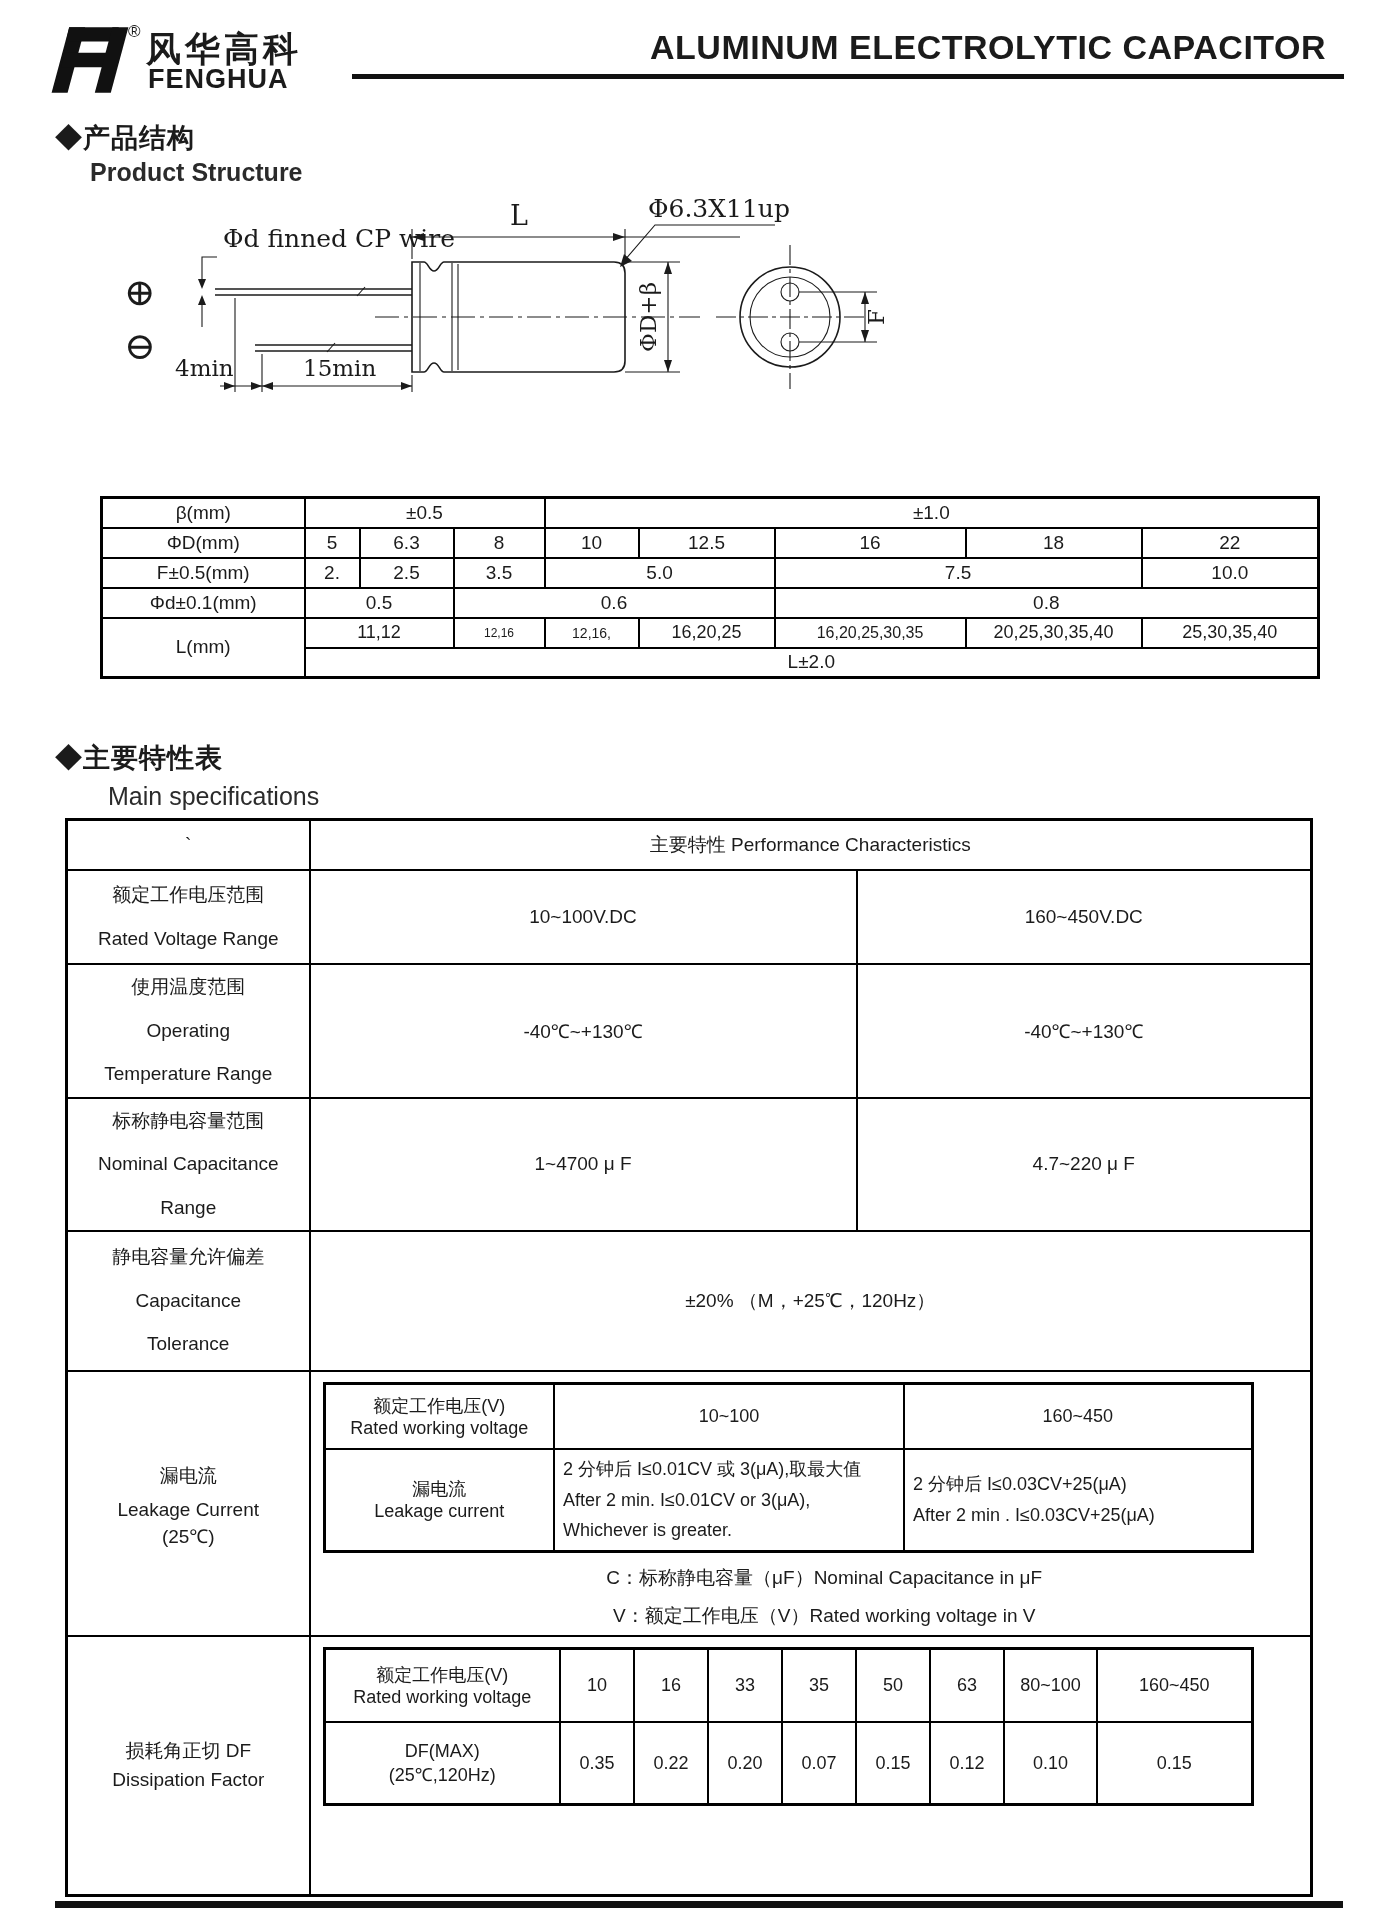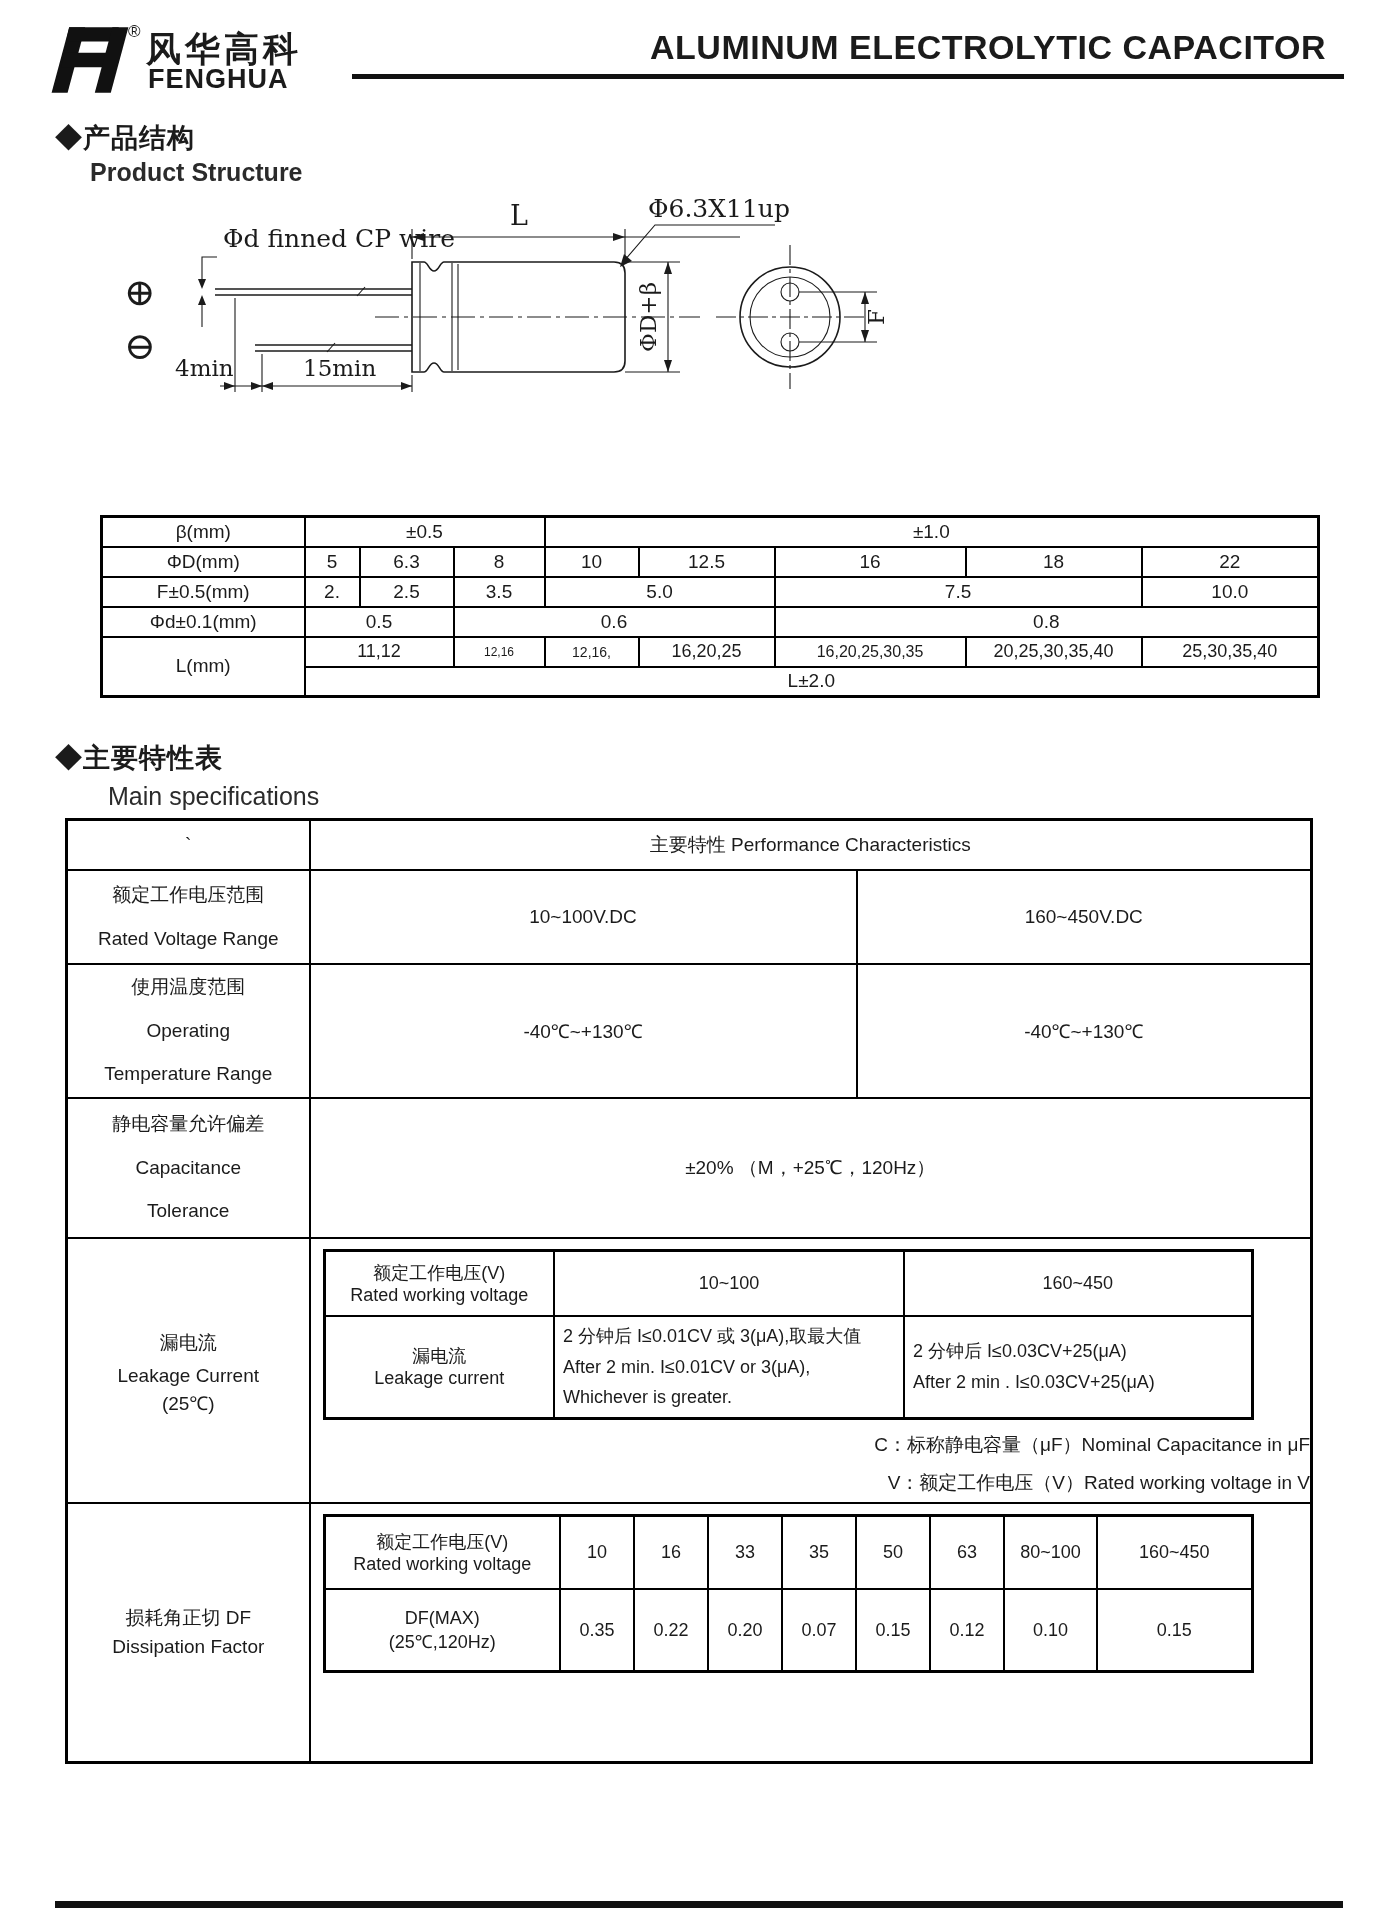--- a/index.html
+++ b/index.html
@@ -22,31 +22,31 @@
   .drawing { position:absolute; left:120px; top:195px; }
   .drawing text { fill:#1b1b1b; font-family:"DejaVu Serif", serif; }
   .drawing .ln { stroke:#1b1b1b; stroke-width:1.6; fill:none; }
   .drawing .thin { stroke:#1b1b1b; stroke-width:1.1; fill:none; }
   .drawing .ah { fill:#1b1b1b; stroke:none; }
 
   
   table { border-collapse:collapse; table-layout:fixed; }
   td { border:2px solid #000; text-align:center; vertical-align:middle; font-size:19px; overflow:hidden; }
 
-  .dim-table { position:absolute; left:100px; top:515px; width:1217px; border:3px solid #000; }
+  .dim-table { position:absolute; left:100px; top:496px; width:1217px; border:3px solid #000; }
   .dim-table td { height:30px; }
 
   .spec-table { position:absolute; left:65px; top:818px; width:1245px; border:3px solid #000; }
   .lbl { line-height:2.3; }
   .cell-top { vertical-align:top; text-align:left; }
 
   .inner-table { margin:10px 0 0 12px; width:928px; border:3px solid #000; }
   .inner-table td { font-size:18px; }
   .leak-spec { text-align:left; padding:4px 8px; line-height:1.7; vertical-align:middle; }
-  .notes { padding-left:28px; font-size:19px; line-height:2.0; text-align:right; }
+  .notes { padding-left:28px; font-size:19px; line-height:2.0; text-align:center; }
   .notes2 { padding-left:14px; font-size:19px; line-height:2.1; text-align:left; }
 
   .footer-bar { position:absolute; left:55px; top:1901px; width:1288px; height:7px; background:#111; }
 </style>
 </head>
 <body>
 
 <div class="page">
 
   <svg class="logo-mark" viewBox="0 0 100 90">
@@ -238,20 +238,29 @@
     <tr style="height:134px">
       <td class="lbl">
         <div>使用温度范围</div>
         <div>Operating</div>
         <div>Temperature Range</div>
       </td>
       <td>-40℃~+130℃</td>
       <td>-40℃~+130℃</td>
     </tr>
 
+    <tr style="height:132px">
+      <td class="lbl">
+        <div>标称静电容量范围</div>
+        <div>Nominal Capacitance</div>
+        <div>Range</div>
+      </td>
+      <td>1~4700 μ F</td>
+      <td>4.7~220 μ F</td>
+    </tr>
 
     <tr style="height:140px">
       <td class="lbl">
         <div>静电容量允许偏差</div>
         <div>Capacitance</div>
         <div>Tolerance</div>
       </td>
       <td colspan="2">±20% （M，+25℃，120Hz）</td>
     </tr>
 

